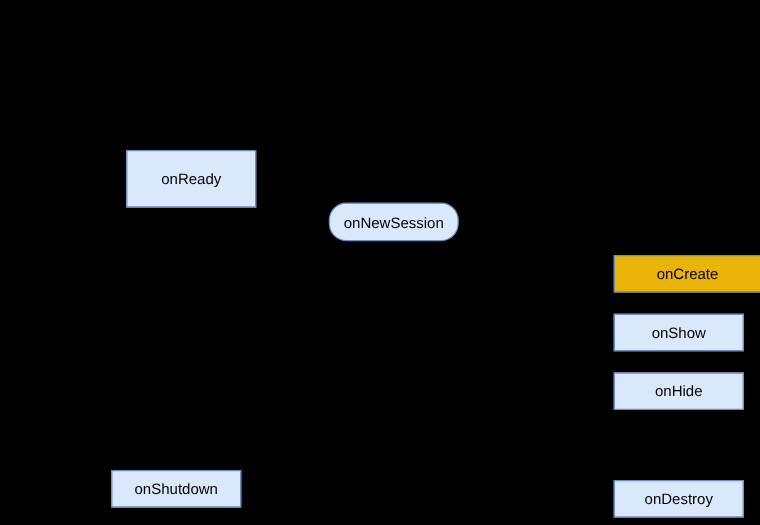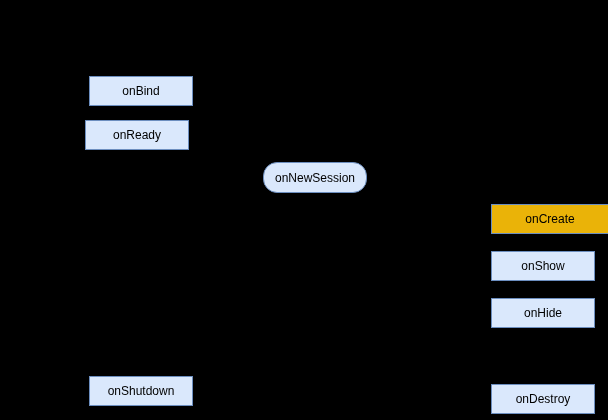--- a/index.html
+++ b/index.html
@@ -28,24 +28,21 @@
   .node-label {
     font-size: 12px;
     line-height: 1;
     white-space: nowrap;
   }
 </style>
 </head>
 <body style="background: rgb(0, 0, 0);">
 
 <div class="canvas" style="background: rgb(0, 0, 0);">
-  <div class="node" style="left: 89px; top: 76px; width: 104px; height: 30px; background: rgb(218, 232, 252); border-color: rgb(108, 142, 191); color: rgb(0, 0, 0);">
-    <span class="node-label">onBind</span>
-  </div>
-  <div class="node" style="left: 85px; top: 120px; width: 104px; height: 30px; background: rgb(218, 232, 252); border-color: rgb(108, 142, 191); color: rgb(0, 0, 0); justify-content: center;">
+  <div class="node" style="left: 101px; top: 120px; width: 104px; height: 46px; background: rgb(218, 232, 252); border-color: rgb(108, 142, 191); color: rgb(0, 0, 0); justify-content: center;">
     <span class="node-label">onReady</span>
   </div>
   <div class="node" style="left: 263px; top: 162px; width: 104px; height: 31px; background: rgb(218, 232, 252); border-color: rgb(108, 142, 191); color: rgb(0, 0, 0); border-radius: 14px;">
     <span class="node-label">onNewSession</span>
   </div>
   <div class="node" style="left: 491px; top: 204px; width: 118px; height: 30px; background: #eab308; border-color: rgb(108, 142, 191); color: rgb(0, 0, 0);">
     <span class="node-label">onCreate</span>
   </div>
   <div class="node" style="left: 491px; top: 251px; width: 104px; height: 30px; background: rgb(218, 232, 252); border-color: rgb(108, 142, 191); color: rgb(0, 0, 0); justify-content: center;">
     <span class="node-label">onShow</span>

